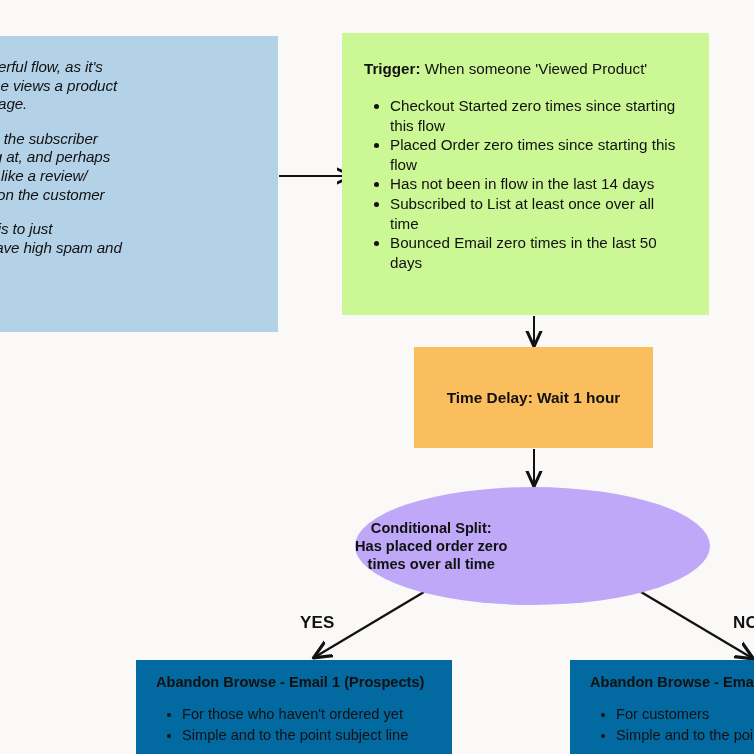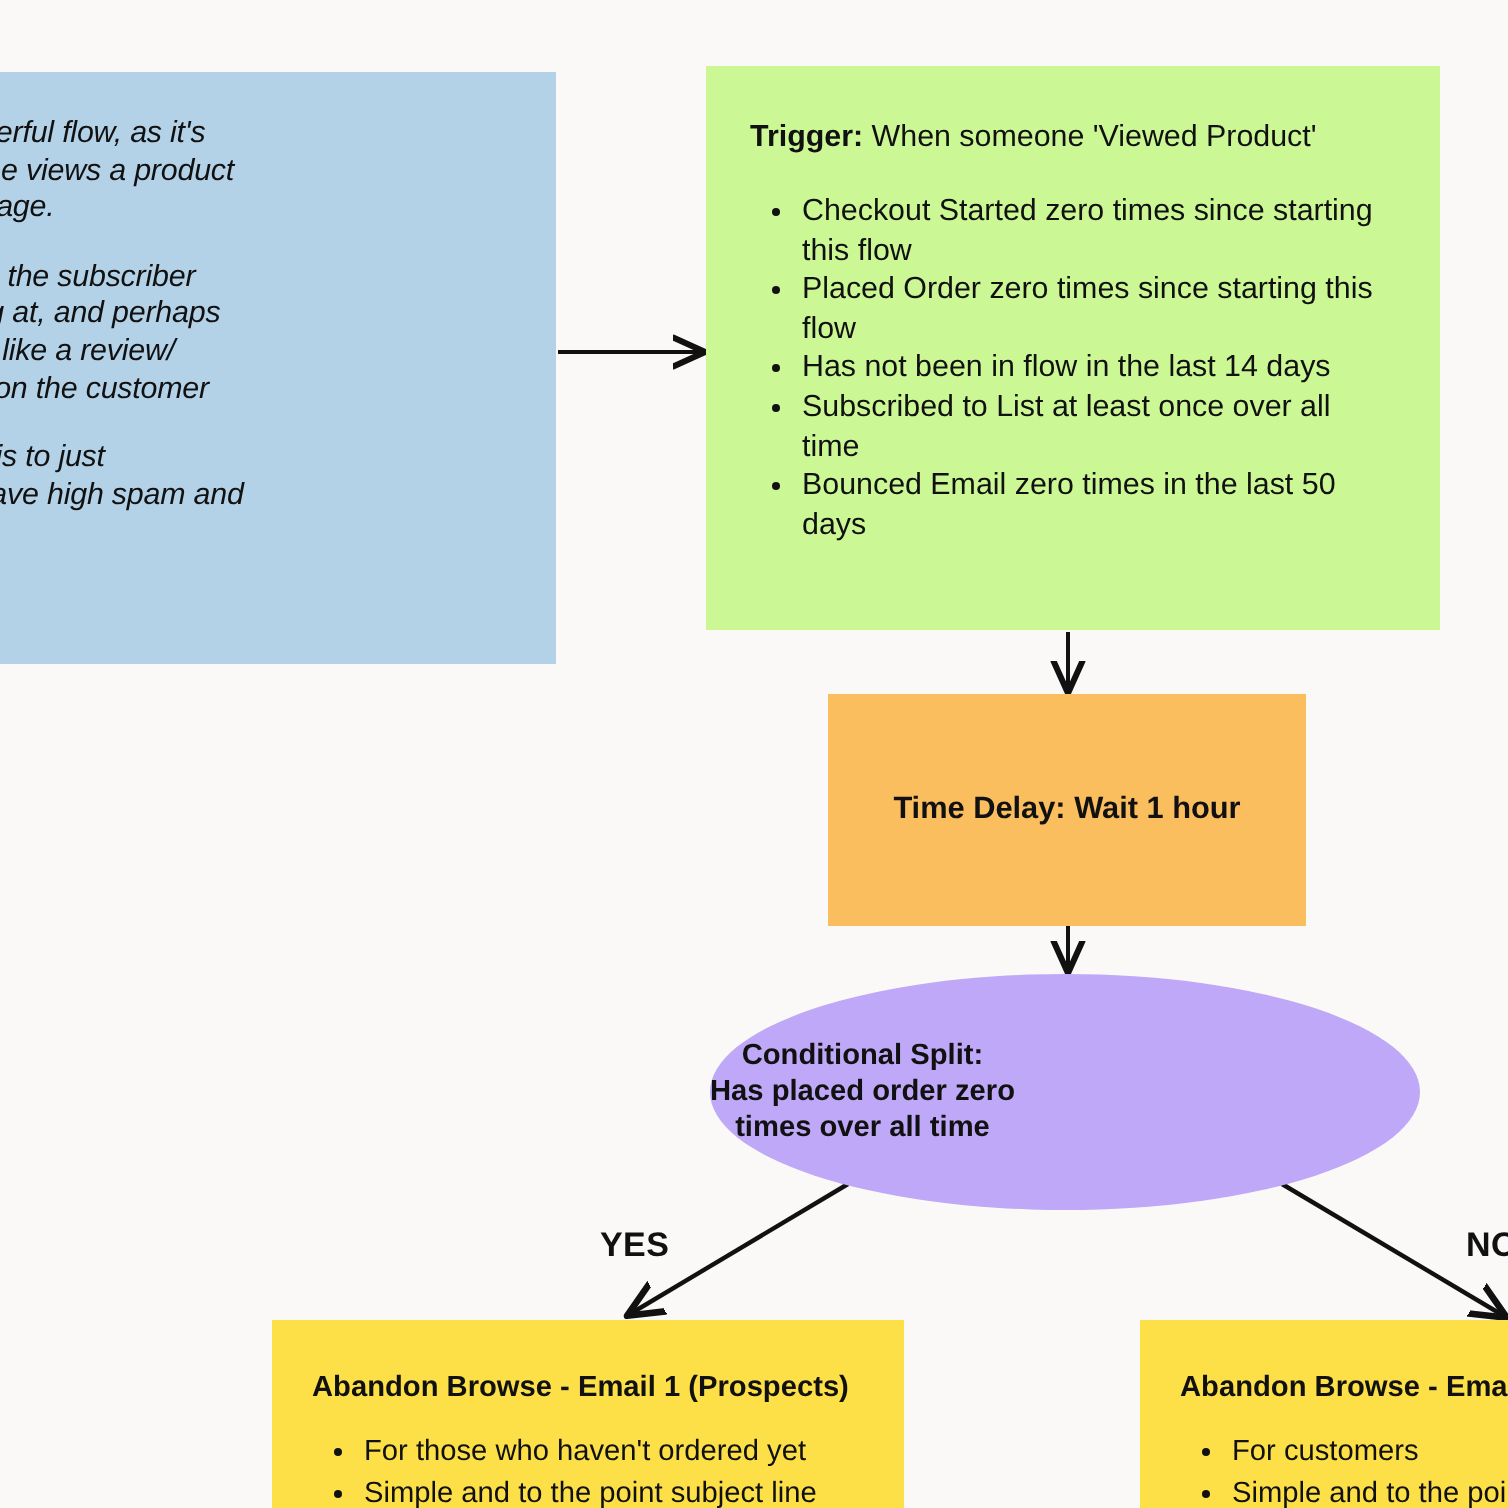--- a/index.html
+++ b/index.html
@@ -39,21 +39,21 @@
     margin: 0 0 16px 0;
     font-style: italic;
     font-size: 15.2px;
     line-height: 18.6px;
     letter-spacing: -0.1px;
   }
   .note-box p:last-child { margin-bottom: 0; }
 
   
   .trigger-box {
-    left: 353px;
+    left: 342px;
     top: 33px;
     width: 367px;
     height: 282px;
     background: #ccf795;
     padding: 26px 22px 14px 22px;
   }
   .trigger-line {
     font-size: 15.2px;
     line-height: 19px;
     margin: 0 0 18px 0;
@@ -70,21 +70,21 @@
     font-size: 15.2px;
     line-height: 19.6px;
   }
   .filters-list li { margin: 0; }
 
   
   .delay-box {
     left: 414px;
     top: 347px;
     width: 239px;
-    height: 116px;
+    height: 101px;
     background: #fbbe5e;
     display: flex;
     align-items: center;
     justify-content: center;
   }
   .delay-label {
     font-weight: bold;
     font-size: 15.4px;
     text-align: center;
   }
@@ -104,22 +104,22 @@
   .split-label {
     font-weight: bold;
     font-size: 14.6px;
     line-height: 18px;
     text-align: center;
   }
 
   
   .email-box {
     top: 660px;
-    background: #fde047;
-    padding: 26px 20px 10px 20px;
+    background: #0369a1;
+    padding: 14px 20px 10px 20px;
     height: 94px;
   }
   .email-left  { left: 136px; width: 316px; }
   .email-right { left: 570px; width: 316px; }
   .email-title {
     font-weight: bold;
     font-size: 14.6px;
     margin: 0 0 14px 0;
     white-space: nowrap;
   }

